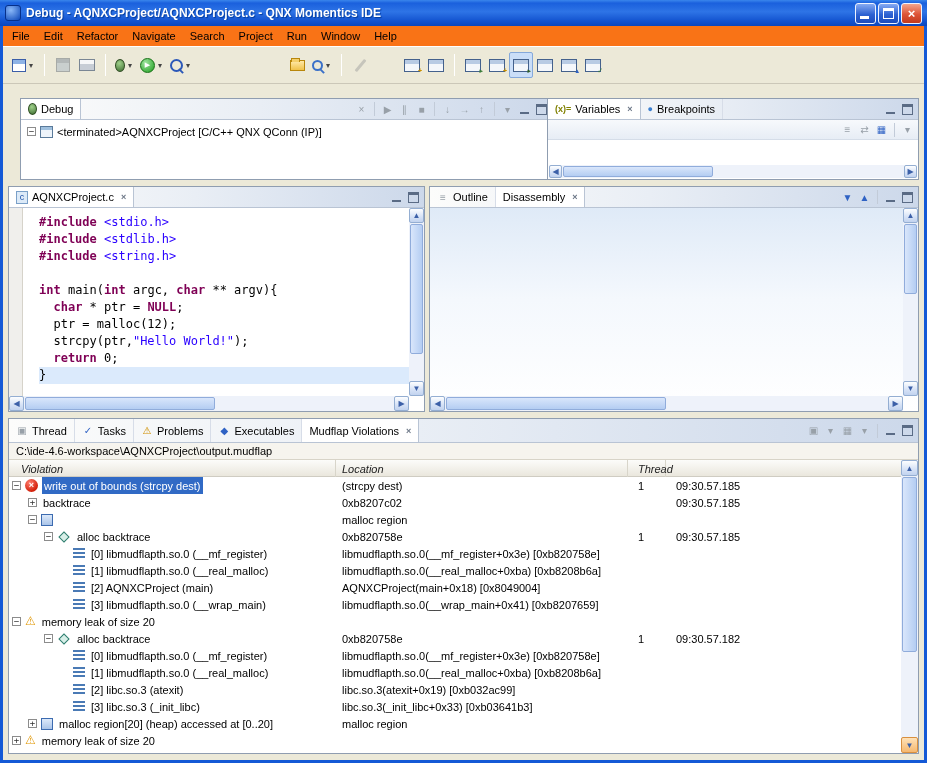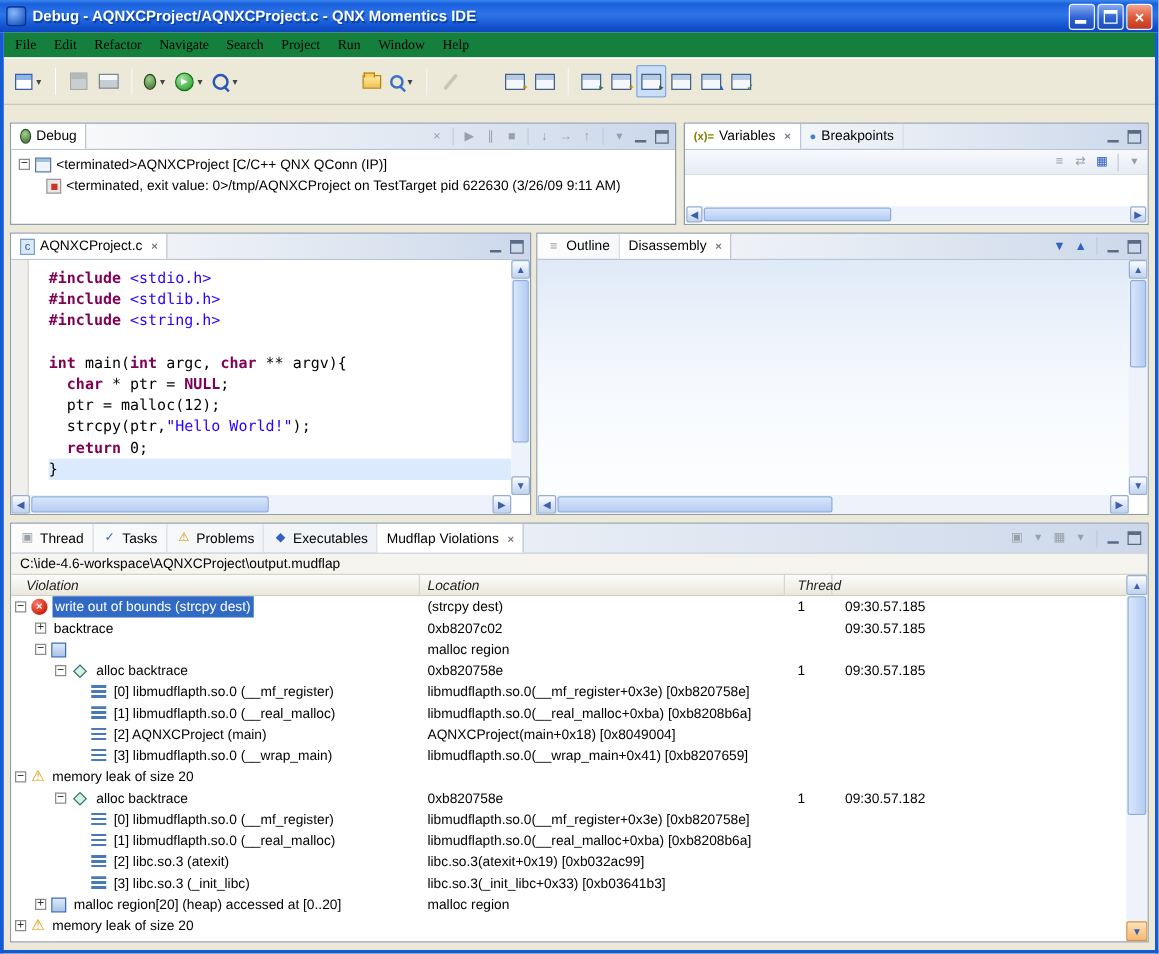--- a/index.html
+++ b/index.html
@@ -17,21 +17,21 @@
   .app-icon{width:16px;height:16px;border-radius:3px;background:radial-gradient(circle at 35% 30%,#8ab8f8,#0a46b8);border:1px solid #06308a;flex:none;}
   .title-text{flex:1;color:#fff;font-weight:bold;font-size:12px;text-shadow:1px 1px 1px #003a9c;white-space:nowrap;overflow:hidden;}
   .winbtns{display:flex;gap:2px;}
   .wbtn{width:21px;height:21px;border:1px solid #eef3ff;border-radius:3px;position:relative;display:flex;align-items:center;justify-content:center;color:#fff;font-weight:bold;font-size:13px;}
   .wbtn.bl{background:linear-gradient(180deg,#86aaf2,#2d62d2 55%,#1b4bbd);}
   .wbtn.rd{background:linear-gradient(180deg,#f3a58c,#dd5436 55%,#c23a1e);}
   .wbtn .minbar{position:absolute;left:4px;bottom:4px;width:9px;height:3px;background:#fff;}
   .wbtn .maxbox{position:absolute;left:4px;top:4px;width:11px;height:11px;border:1px solid #fff;border-top-width:3px;}
 
   
-  .menubar{position:absolute;left:3px;top:26px;right:3px;height:20px;display:flex;align-items:center;padding-left:2px;background:#15803d;font-family:Liberation Serif, serif;}
+  .menubar{position:absolute;left:3px;top:26px;right:3px;height:20px;display:flex;align-items:center;padding-left:2px;background:#f97316;}
   .menu-item{padding:3px 7px;}
   .toolbar{position:absolute;left:3px;top:46px;right:3px;height:38px;display:flex;align-items:center;padding:0 6px;background:#ece9d8;border-top:1px solid #fff;border-bottom:1px solid #cbc7b8;}
   .tbtn{height:26px;min-width:24px;display:flex;align-items:center;justify-content:center;gap:1px;border:1px solid transparent;border-radius:2px;padding:0 2px;}
   .tbtn.pressed{background:#cadef8;border-color:#84a8da;}
   .tbtn.disabled{opacity:.45;}
   .tdd{color:#444;font-size:8px;width:8px;text-align:center;}
   .tsep{width:1px;height:22px;background:#cfccbe;border-right:1px solid #fff;margin:0 6px;flex:none;}
   .tgap{width:90px;flex:none;}
   .i-new{width:14px;height:13px;border:1px solid #3b5ea8;background:linear-gradient(180deg,#8fb4e6 0 4px,#fff 4px);}
   .i-save{width:14px;height:14px;background:linear-gradient(180deg,#6f7f93 0 4px,#9fb0c2 4px);border:1px solid #55606e;}
@@ -43,21 +43,21 @@
   .i-folder{width:15px;height:11px;background:linear-gradient(180deg,#ffe9a8,#f0c24a);border:1px solid #b8860b;position:relative;}
   .i-folder::before{content:"";position:absolute;left:0;top:-3px;width:7px;height:3px;background:#f4cf6a;border:1px solid #b8860b;border-bottom:none;}
   .i-search{width:11px;height:11px;border:2px solid #3a70c8;border-radius:50%;position:relative;}
   .i-search::after{content:"";position:absolute;right:-4px;bottom:-3px;width:6px;height:2px;background:#3a70c8;transform:rotate(45deg);}
   .i-pencil{width:3px;height:15px;background:#9a9a9a;transform:rotate(40deg);border-radius:1px;}
   .i-view{width:16px;height:13px;border:1px solid #44618c;background:linear-gradient(180deg,#b8cbe4 0 4px,#f4f7fb 4px);position:relative;}
   .i-view .badge{position:absolute;right:-3px;bottom:-3px;font-size:7px;line-height:7px;font-weight:bold;}
 
   
   .view{position:absolute;border:1px solid #8f9db0;background:#fff;overflow:hidden;}
-  .v-debug{left:8px;top:98px;width:533px;height:82px;}
+  .v-debug{left:20px;top:98px;width:533px;height:82px;}
   .v-vars{left:547px;top:98px;width:372px;height:82px;}
   .v-editor{left:8px;top:186px;width:417px;height:226px;}
   .v-outline{left:429px;top:186px;width:490px;height:226px;}
   .v-console{left:8px;top:418px;width:911px;height:336px;}
   .vtabs{height:21px;display:flex;align-items:stretch;background:linear-gradient(90deg,#fcfcfb 0%,#e9eef5 45%,#ccd8ea 100%);border-bottom:1px solid #b9c4d4;}
   .vtabs.tall{height:24px;}
   .tab{display:flex;align-items:center;gap:4px;padding:0 7px;white-space:nowrap;border-right:1px solid #d7dde8;}
   .tab.sel{background:#fff;border-right:1px solid #b9c4d4;}
   .tclose{color:#6a7585;font-size:9px;font-weight:bold;margin-left:3px;}
   .vtb{margin-left:auto;display:flex;align-items:center;gap:2px;padding-right:3px;}
@@ -262,24 +262,20 @@
         <span class="btn-min"></span>
         <span class="btn-max"></span>
       </div>
     </div>
     <div style="padding-top:3px;">
       <div class="drow" style="padding-left:6px;">
         <span class="expander">−</span>
         <span class="dicon-proc"></span>
         <span>&lt;terminated&gt;AQNXCProject [C/C++ QNX QConn (IP)]</span>
       </div>
-      <div class="drow" style="padding-left:28px;">
-        <span class="dicon-term"></span>
-        <span>&lt;terminated, exit value: 0&gt;/tmp/AQNXCProject on TestTarget pid 622630 (3/26/09 9:11 AM)</span>
-      </div>
     </div>
   </div>
 
   <div class="view v-vars">
     <div class="vtabs">
       <div class="tab sel">
         <span style="font-size:9px;color:#808000;font-weight:bold;">(x)=</span>
         <span>Variables</span>
         <span class="tclose">×</span>
       </div>

